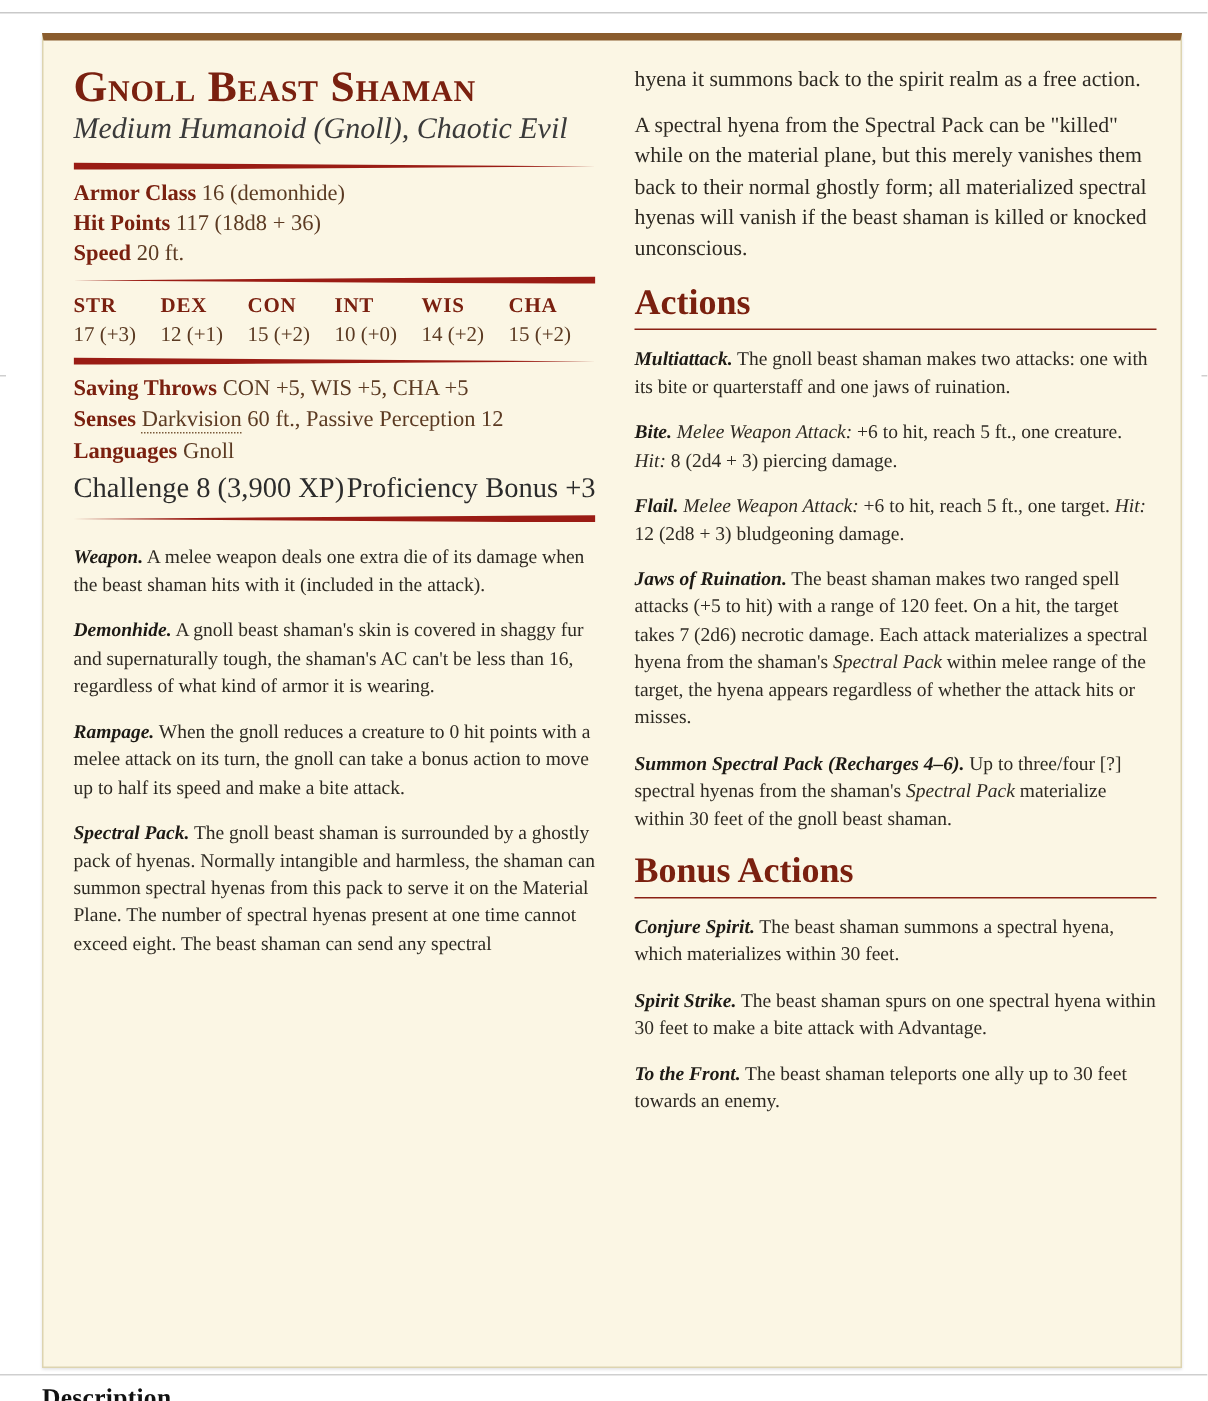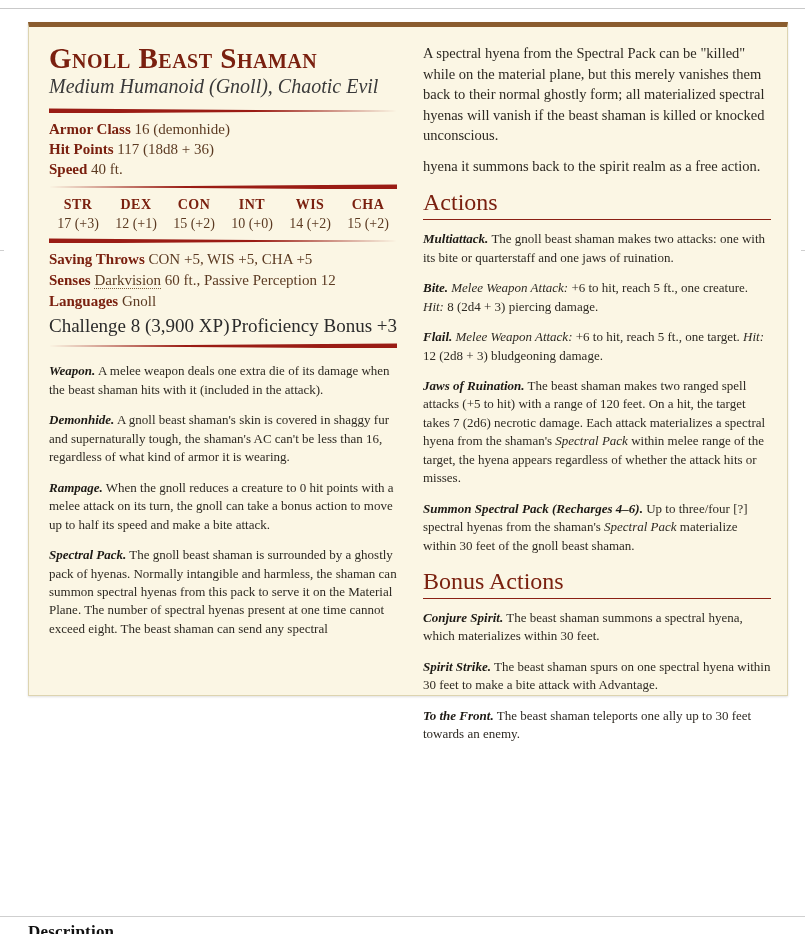--- a/index.html
+++ b/index.html
@@ -30,21 +30,21 @@
     width: 805px;
     height: 1px;
     background: #c9c9c9;
   }
 
   .statblock {
     position: absolute;
     left: 28px;
     top: 22px;
     width: 760px;
-    height: 674px;
+    height: 890px;
     box-sizing: border-box;
     background: #fbf6e4;
     border: 1px solid #ddd4b0;
     border-top: 5px solid #8a5c2e;
     padding: 16px 20px 10px 20px;
     box-shadow: 0 1px 2px rgba(0,0,0,0.12);
   }
 
   .cols {
     display: flex;
@@ -95,21 +95,21 @@
     color: #7a200f;
   }
   .attr-line .val {
     color: #5b3a22;
   }
 
   
   .abilities {
     display: flex;
     justify-content: space-between;
-    text-align: center;
+    text-align: left;
     margin: 8px 0 4px 0;
   }
   .ability {
     flex: 1 1 0;
   }
   .ability .abbr {
     font-weight: bold;
     color: #7a200f;
     font-size: 14px;
     letter-spacing: 0.5px;
@@ -152,21 +152,21 @@
     font-style: italic;
     color: #1d1a15;
   }
   em { font-style: italic; }
 
   
   .section-head {
     font-family: "Liberation Serif", serif;
     color: #7a200f;
     font-size: 24px;
-    font-weight: normal;
+    font-weight: bold;
     margin: 6px 0 0 0;
     line-height: 1.2;
   }
   .section-rule {
     height: 1px;
     background: #8a2014;
     margin: 2px 0 10px 0;
   }
 
   .rcol-top {
@@ -221,21 +221,21 @@
         <div class="attr-line">
           <span class="label">Armor Class</span>
           <span class="val">16 (demonhide)</span>
         </div>
         <div class="attr-line">
           <span class="label">Hit Points</span>
           <span class="val">117 (18d8 + 36)</span>
         </div>
         <div class="attr-line">
           <span class="label">Speed</span>
-          <span class="val">40 ft.</span>
+          <span class="val">20 ft.</span>
         </div>
 
         <div class="tapered-rule flip"></div>
 
         <div class="abilities">
           <div class="ability">
             <div class="abbr">STR</div>
             <div class="score">
               <span>17</span>
               <span>(+3)</span>
@@ -324,22 +324,22 @@
           <p class="trait">
             <span class="tname">Spectral Pack.</span>
             <span>The gnoll beast shaman is surrounded by a ghostly pack of hyenas. Normally intangible and harmless, the shaman can summon spectral hyenas from this pack to serve it on the Material Plane. The number of spectral hyenas present at one time cannot exceed eight. The beast shaman can send any spectral</span>
           </p>
         </div>
       </div>
 
       <div class="col">
 
         <div class="rcol-top">
+          <p>hyena it summons back to the spirit realm as a free action.</p>
           <p>A spectral hyena from the Spectral Pack can be "killed" while on the material plane, but this merely vanishes them back to their normal ghostly form; all materialized spectral hyenas will vanish if the beast shaman is killed or knocked unconscious.</p>
-          <p>hyena it summons back to the spirit realm as a free action.</p>
         </div>
 
         <div class="section-head">Actions</div>
         <div class="section-rule"></div>
 
         <p class="action">
           <span class="tname">Multiattack.</span>
           <span>The gnoll beast shaman makes two attacks: one with its bite or quarterstaff and one jaws of ruination.</span>
         </p>
 

